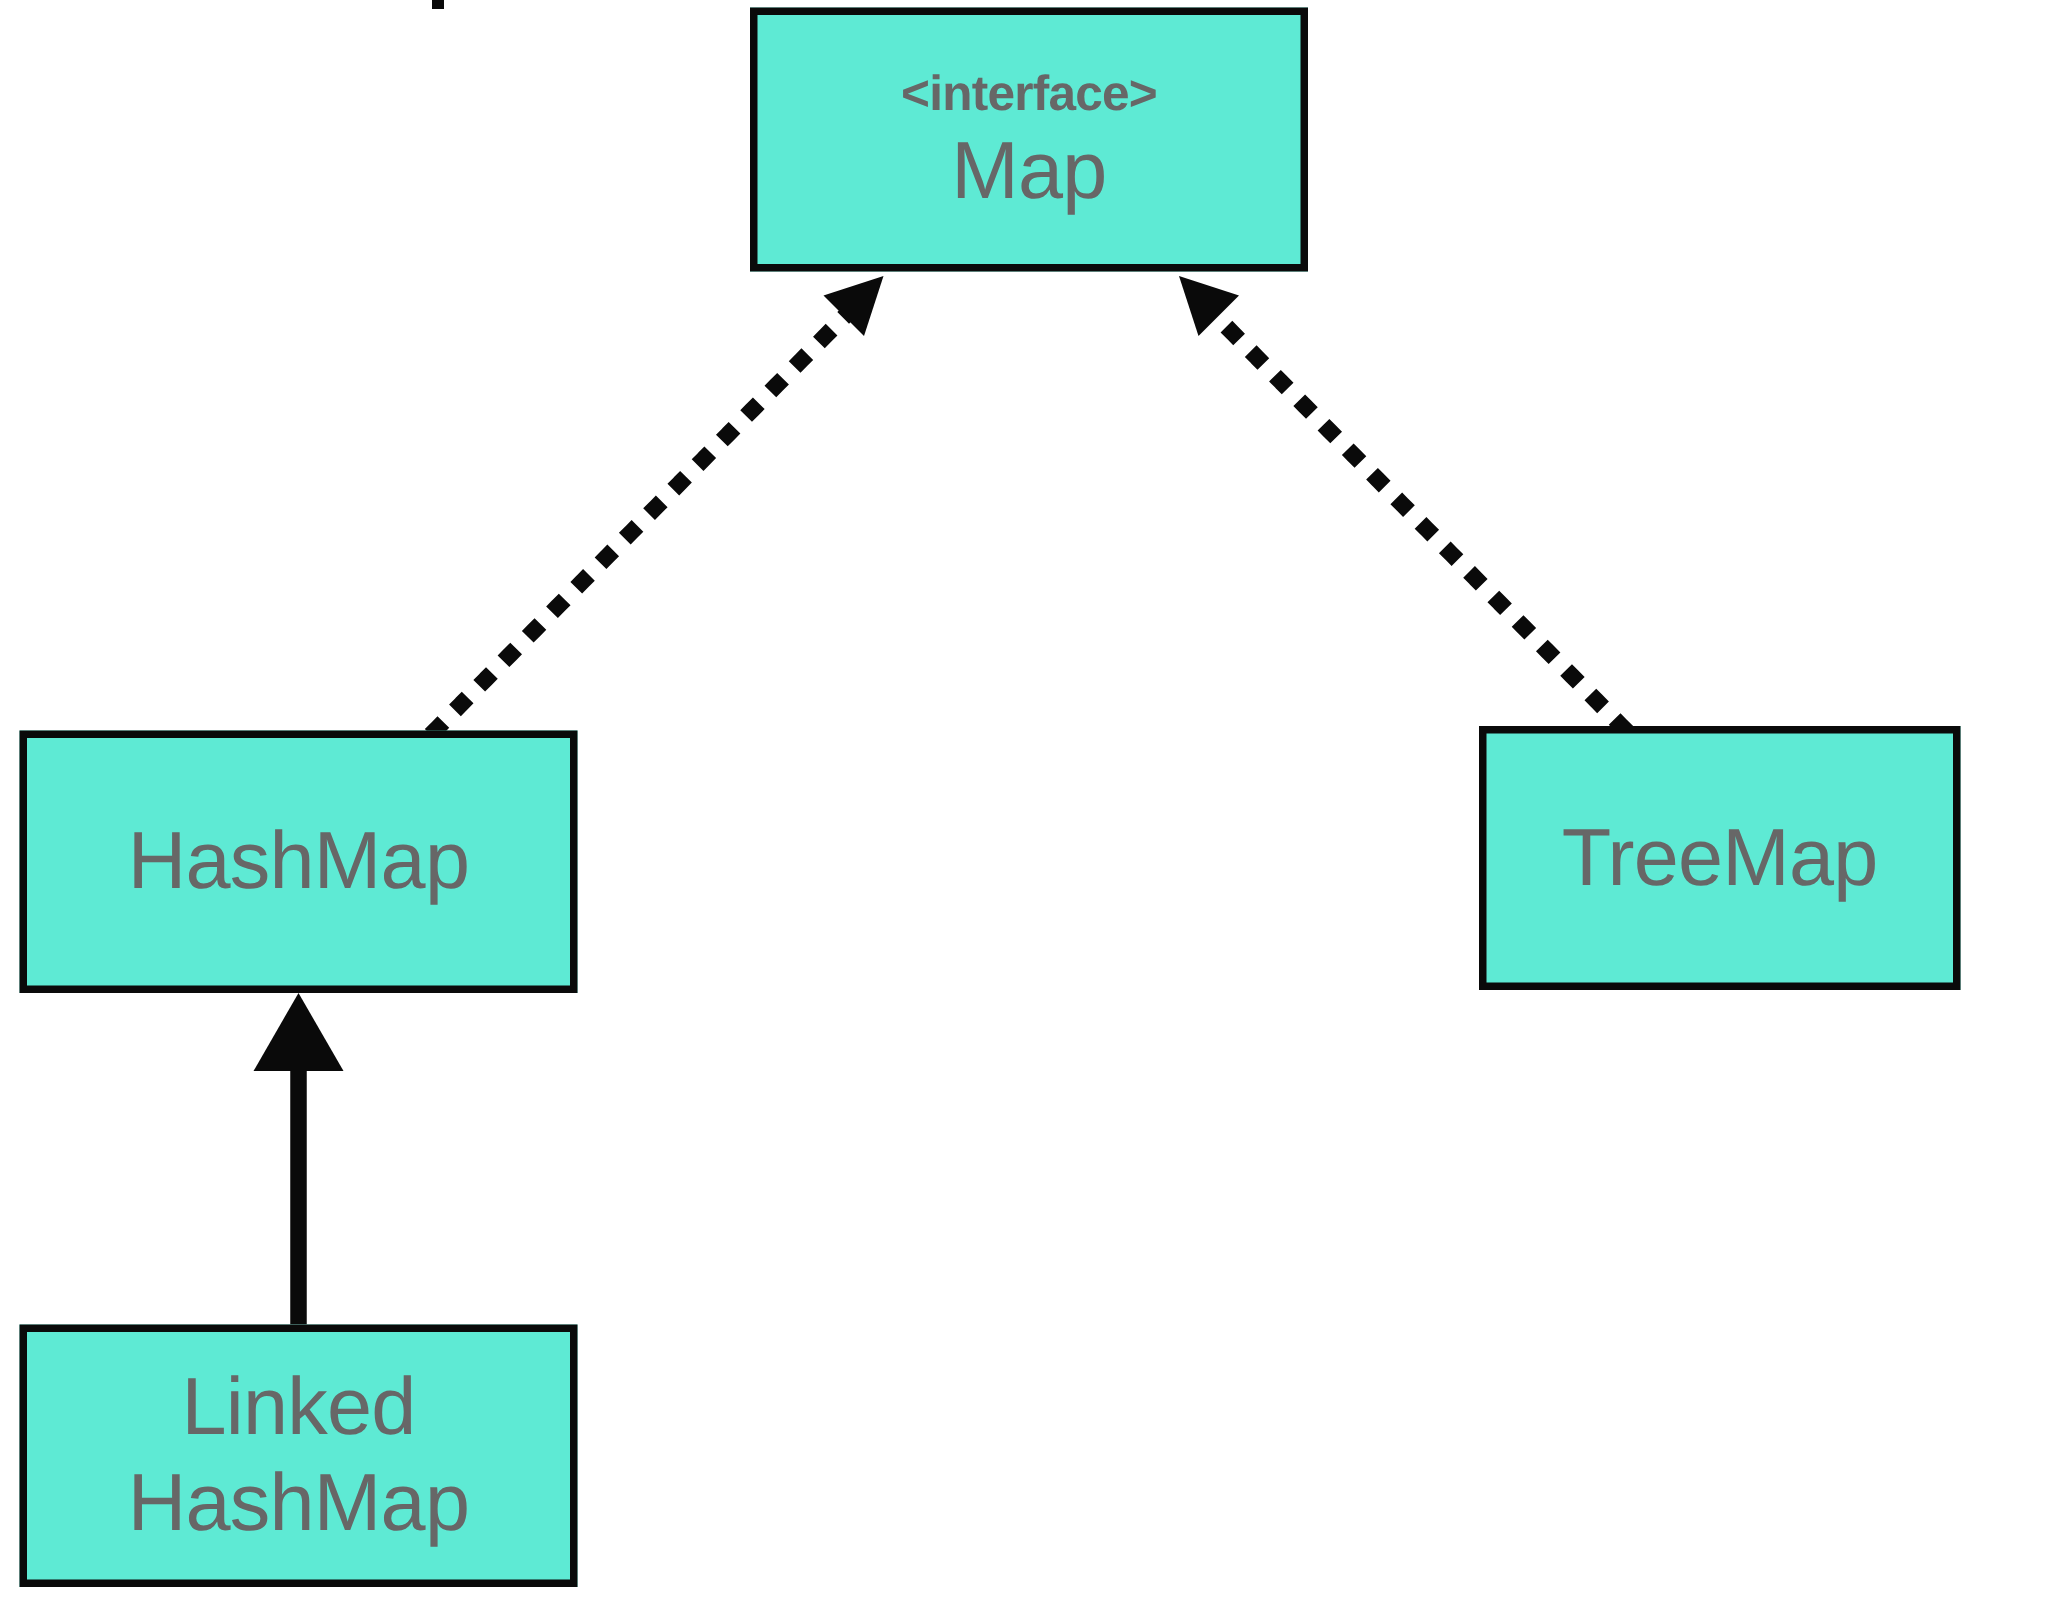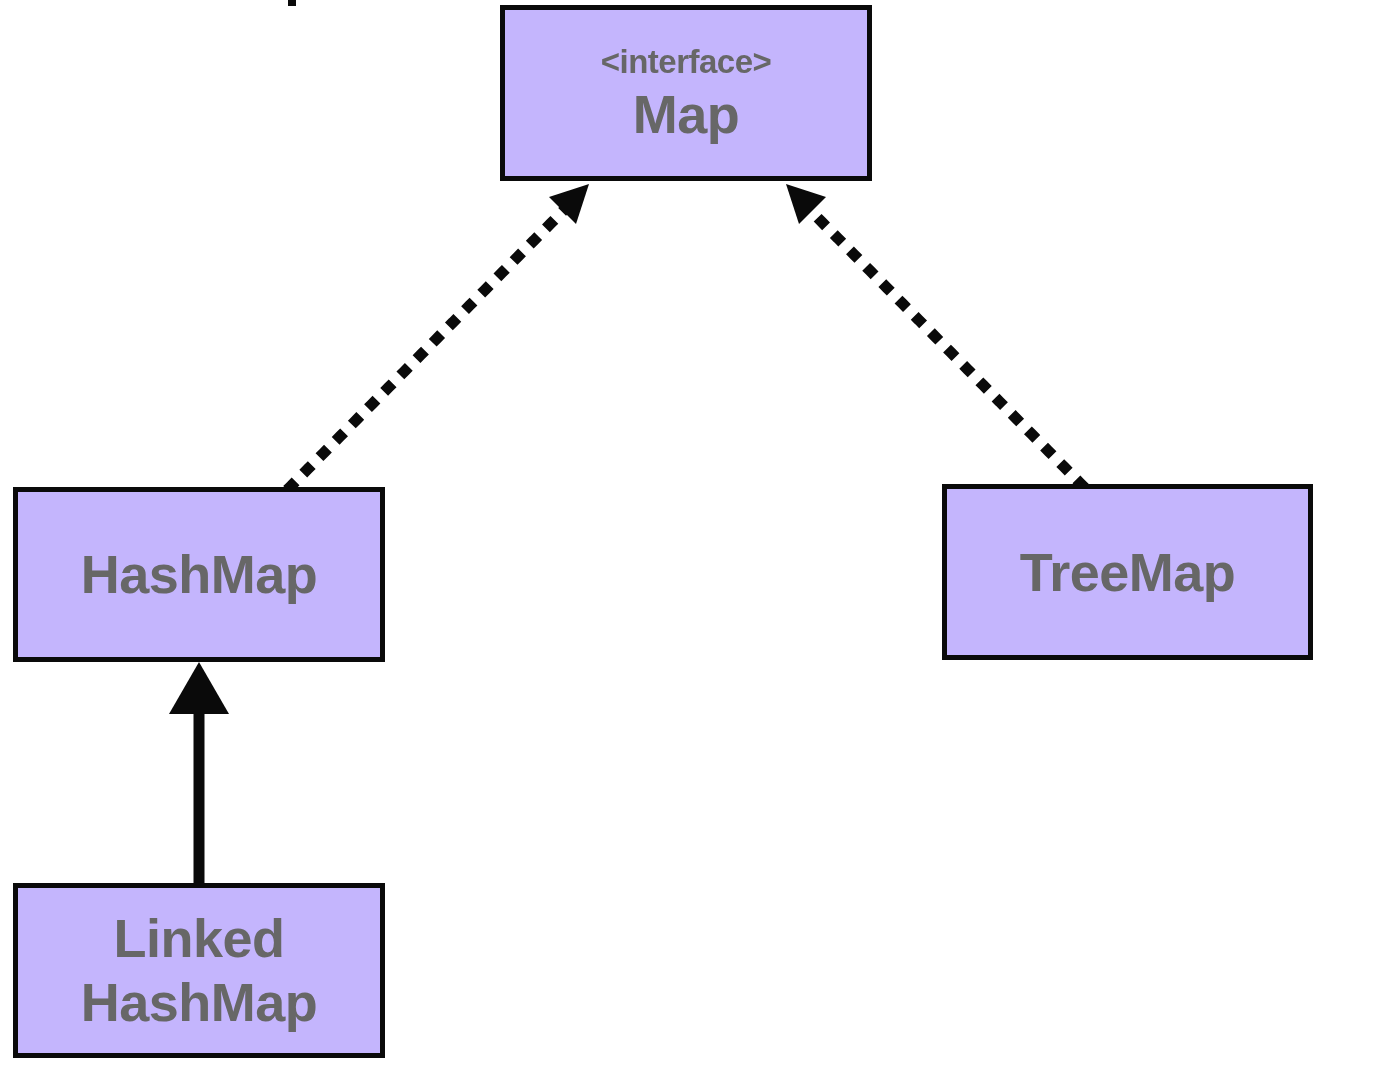--- a/index.html
+++ b/index.html
@@ -23,31 +23,31 @@
     position: absolute;
     left: 0;
     top: 0;
     width: 1380px;
     height: 1076px;
     pointer-events: none;
   }
   .uml-box {
     position: absolute;
     box-sizing: border-box;
-    background: #c4b5fd;
+    background: #5eead4;
     border: 5px solid #0a0a0a;
     display: flex;
     flex-direction: column;
     align-items: center;
     justify-content: center;
     z-index: 2;
   }
   .cls-name {
     color: #676767;
-    font-weight: bold;
+    font-weight: normal;
     font-size: 54px;
     line-height: 1.05;
     letter-spacing: -0.5px;
     text-align: center;
     white-space: nowrap;
   }
   .cls-name.two-line {
     line-height: 1.18;
     text-align: center;
   }
@@ -57,21 +57,21 @@
     font-size: 33px;
     line-height: 1.05;
     letter-spacing: -0.5px;
     text-align: center;
     white-space: nowrap;
     margin-bottom: 6px;
   }
   
   #node-map       { left: 500px; top: 5px;   width: 372px; height: 176px; }
   #node-hashmap   { left: 13px;  top: 487px; width: 372px; height: 175px; }
-  #node-treemap   { left: 942px; top: 484px; width: 371px; height: 176px; }
+  #node-treemap   { left: 986px; top: 484px; width: 321px; height: 176px; }
   #node-linkedmap { left: 13px;  top: 883px; width: 372px; height: 175px; }
 
   #node-map .stereotype { margin-top: 2px; }
 
   .crop-artifact {
     position: absolute;
     left: 288px;
     top: 0px;
     width: 8px;
     height: 6px;

